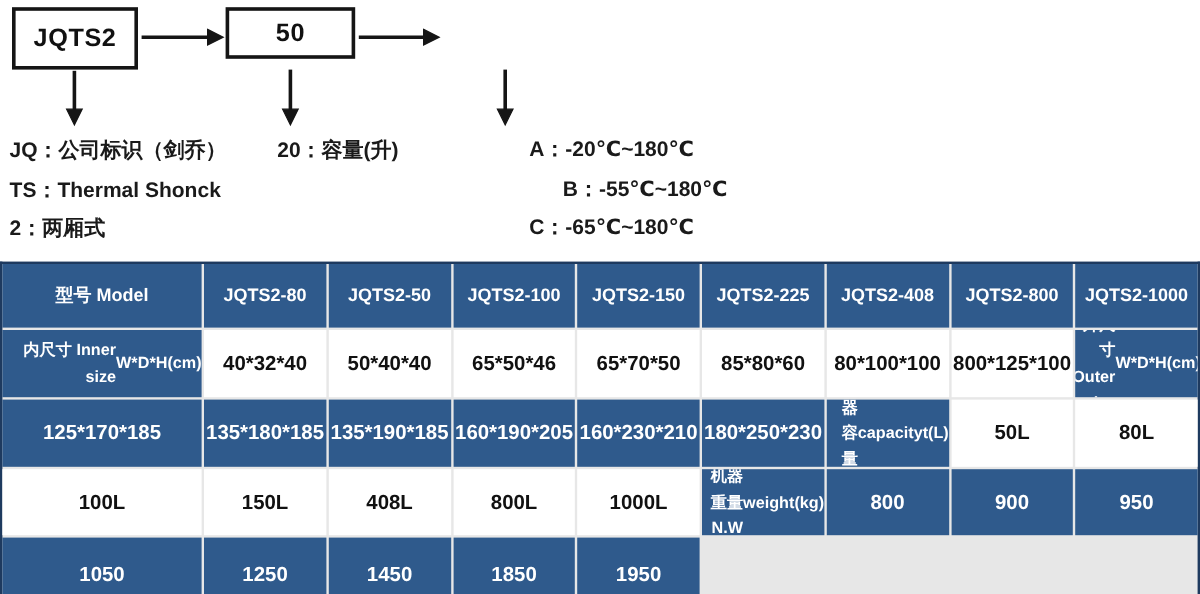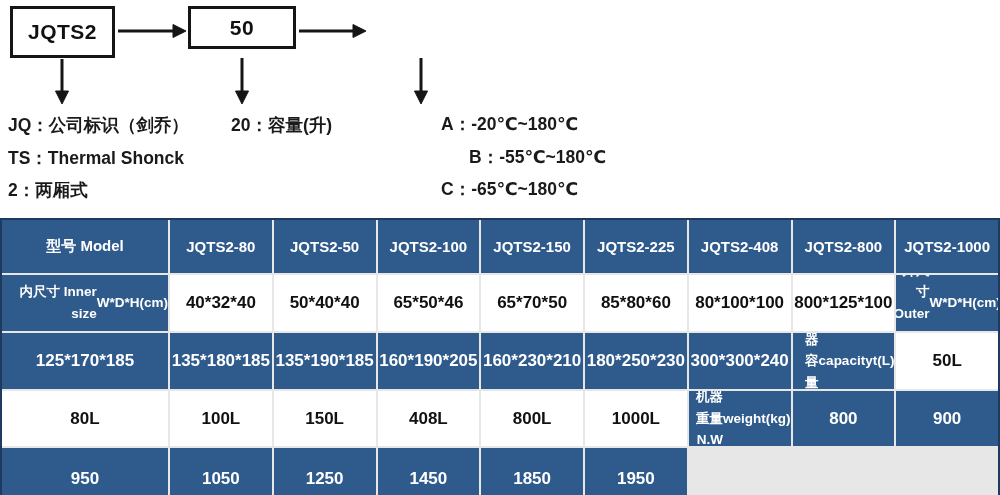--- a/index.html
+++ b/index.html
@@ -111,21 +111,20 @@
       <div class="cell blue lab">
         <div>外尺寸 Outer size</div>
         <div>W*D*H(cm)</div>
       </div>
       <div class="cell blue val">125*170*185</div>
       <div class="cell blue val">135*180*185</div>
       <div class="cell blue val">135*190*185</div>
       <div class="cell blue val">160*190*205</div>
       <div class="cell blue val">160*230*210</div>
       <div class="cell blue val">180*250*230</div>
-      <div class="cell blue val">300*300*240</div>
       <div class="cell blue lab">
         <div>机器容量 N.W</div>
         <div>capacityt(L)</div>
       </div>
       <div class="cell white val">50L</div>
       <div class="cell white val">80L</div>
       <div class="cell white val">100L</div>
       <div class="cell white val">150L</div>
       <div class="cell white val">408L</div>
       <div class="cell white val">800L</div>

